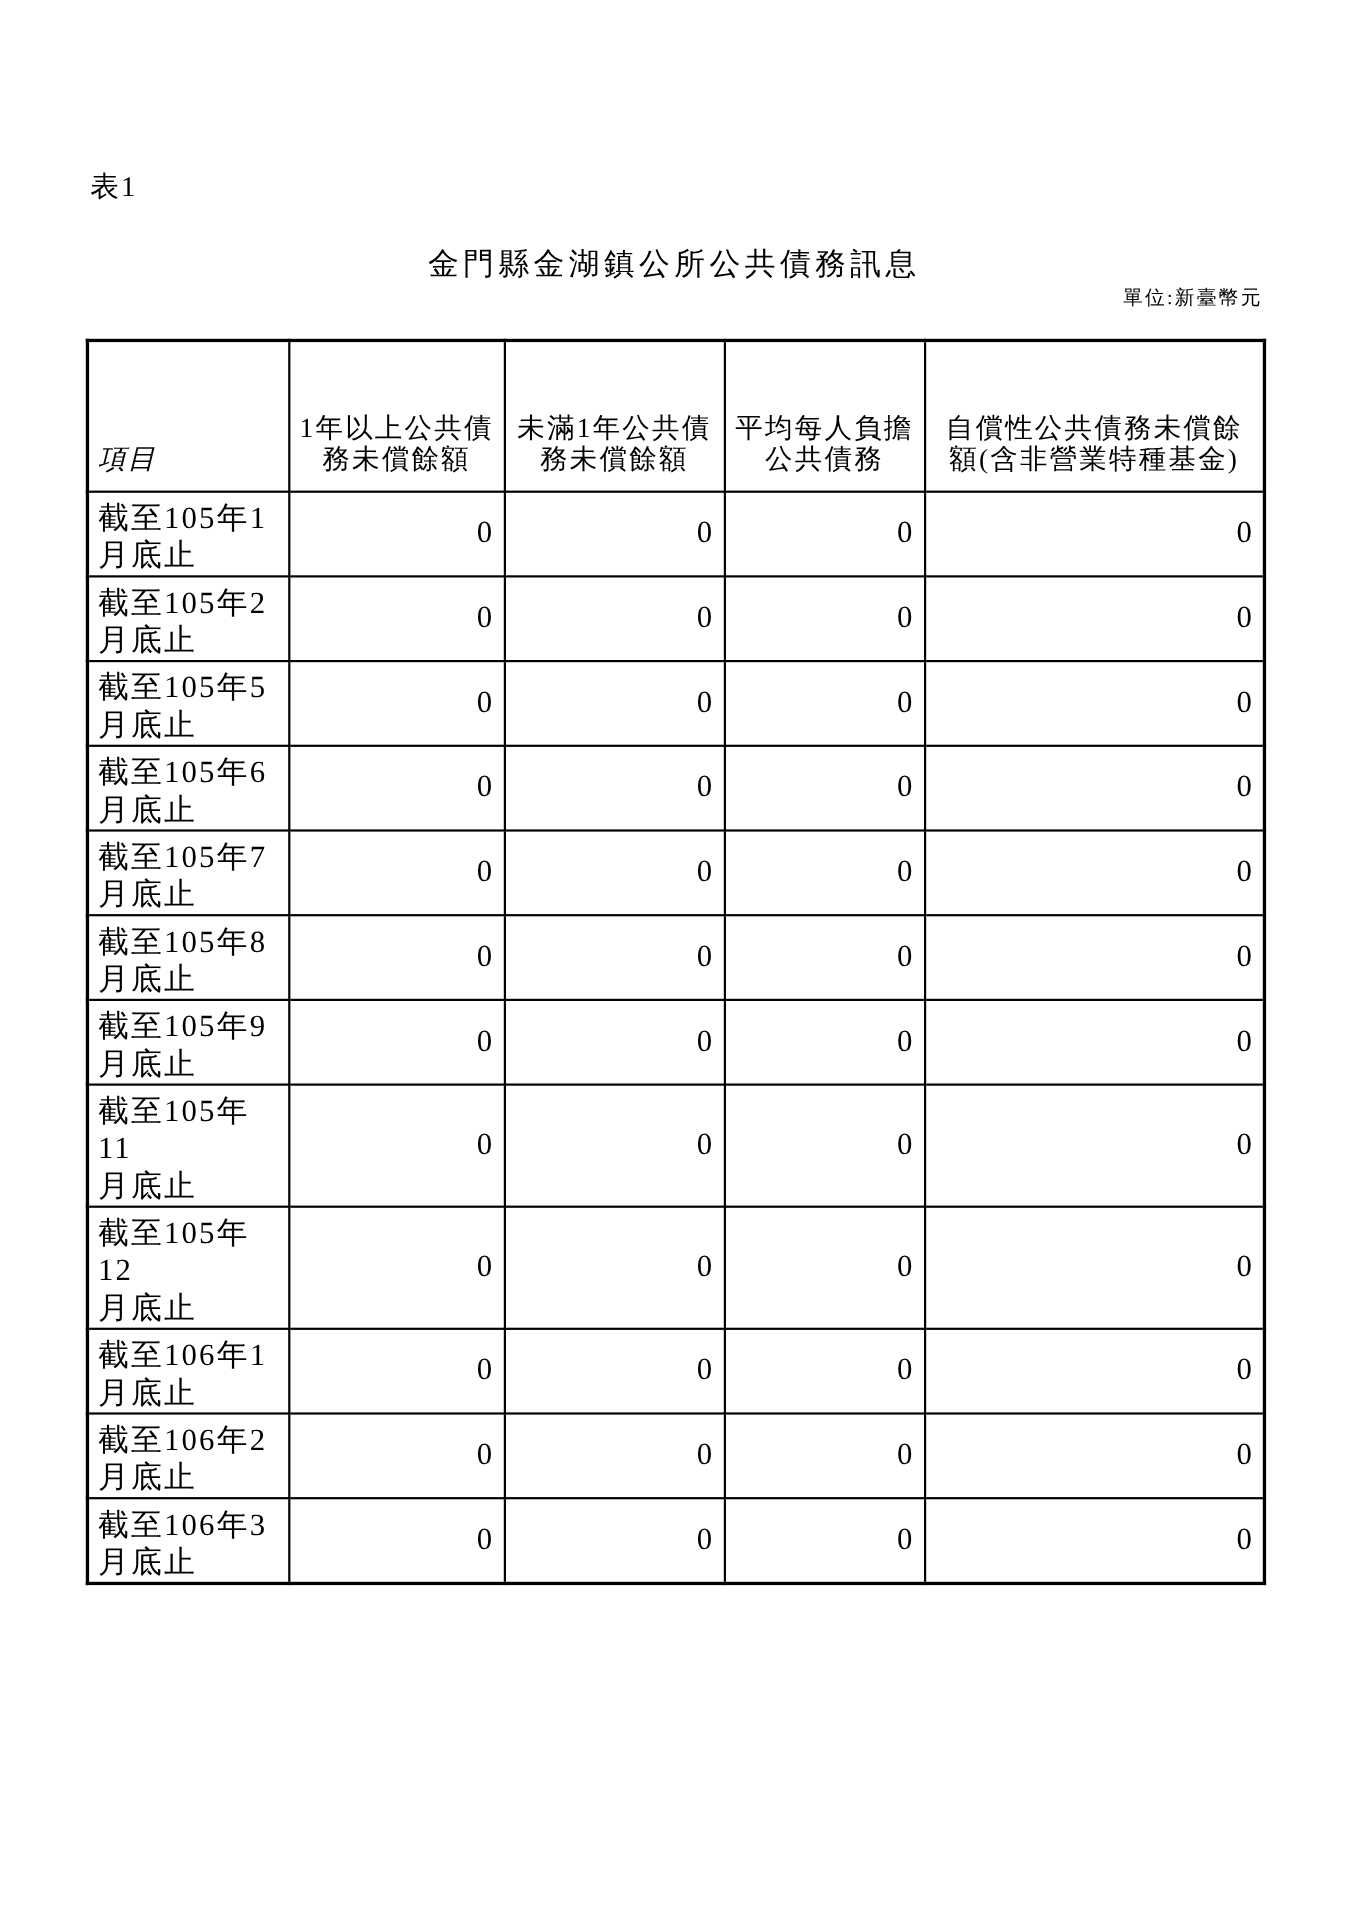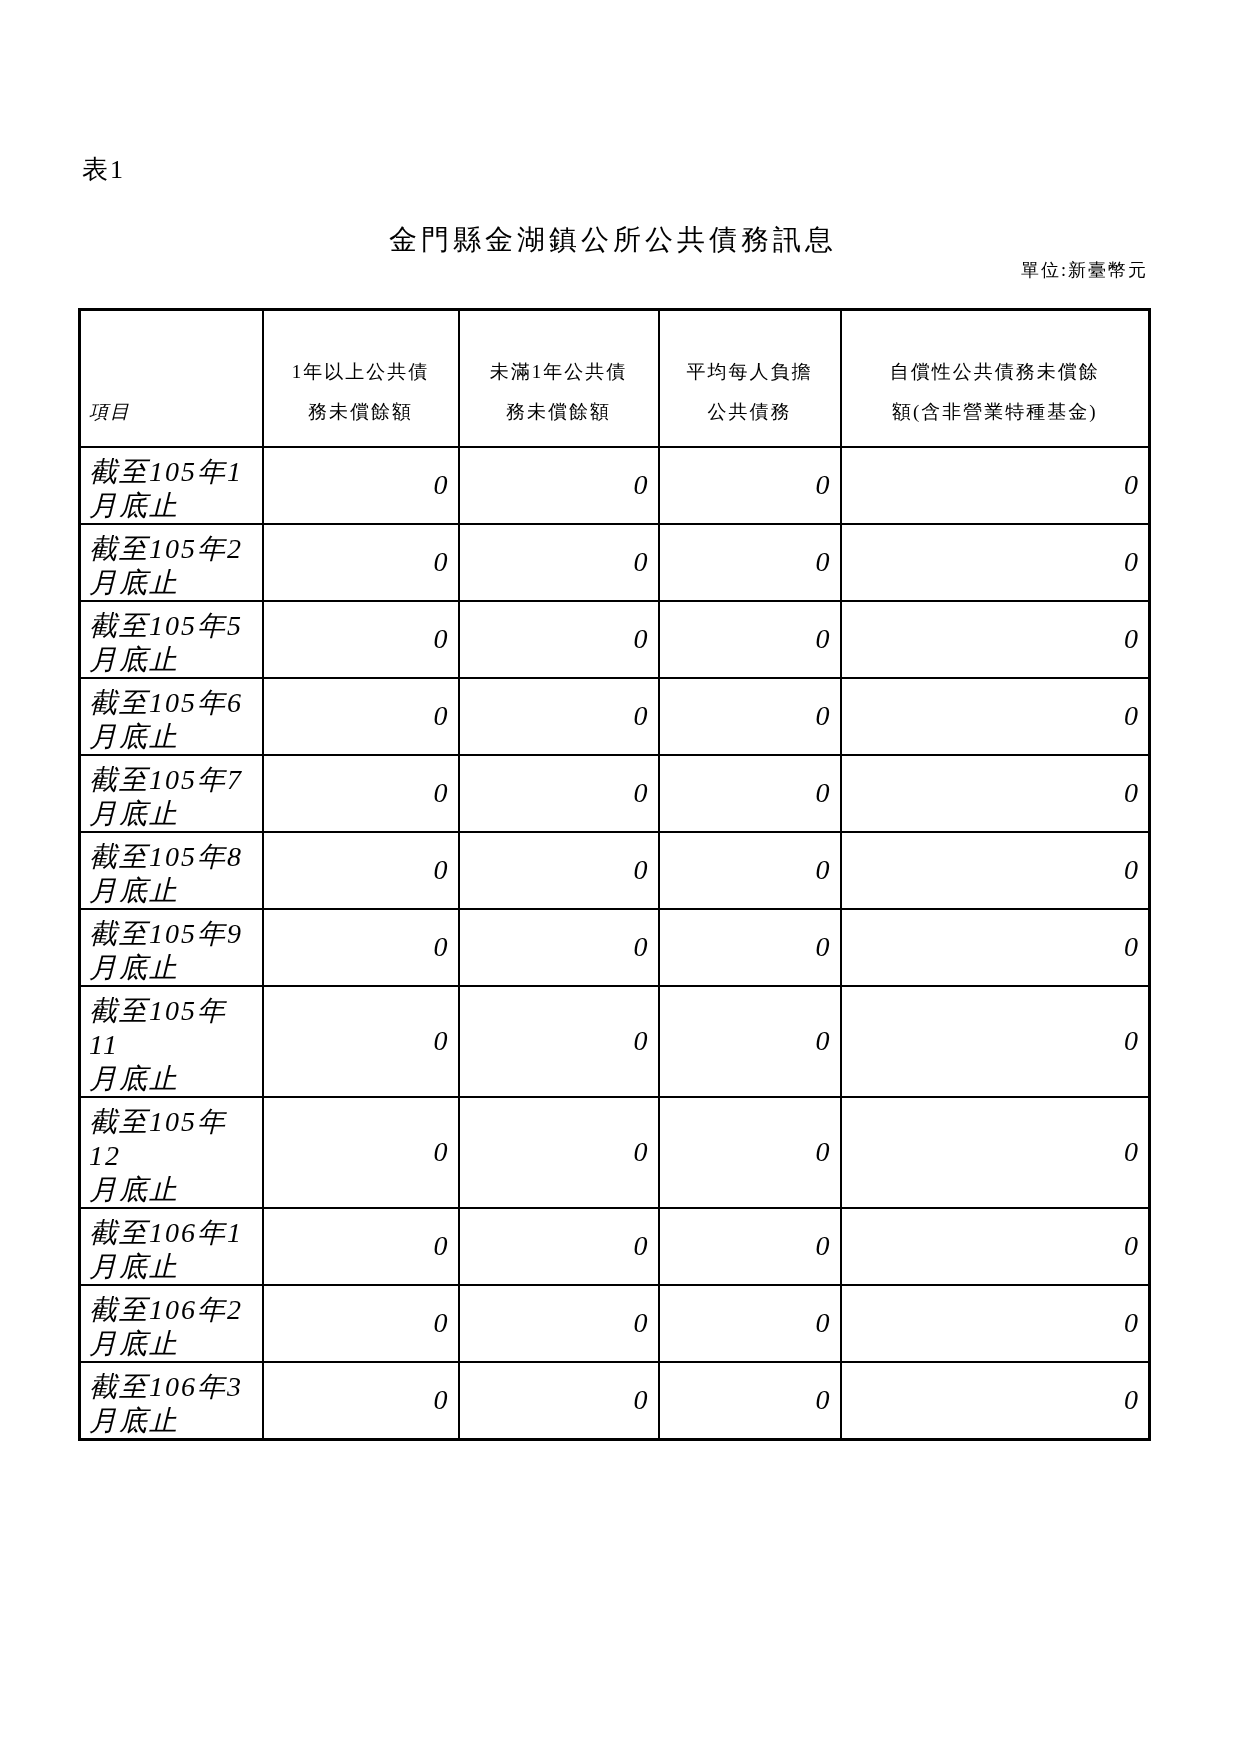--- a/index.html
+++ b/index.html
@@ -45,26 +45,26 @@
     border: 3px solid #000;
   }
   table.debt-table th,
   table.debt-table td {
     border: 2px solid #000;
     font-weight: normal;
     letter-spacing: 2px;
     overflow: hidden;
   }
   table.debt-table thead tr { height: 137px; }
-  table.debt-table tbody tr { height: 75px; font-style: italic; }
+  table.debt-table tbody tr { height: 75px; }
   th.col-header {
     vertical-align: bottom;
     text-align: center;
-    font-size: 19px;
-    line-height: 40px;
+    font-size: 25px;
+    line-height: 28px;
     padding: 0 4px 14px 4px;
     white-space: pre-line;
   }
   th.col-header.item {
     text-align: left;
     padding-left: 8px;
     font-style: italic;
   }
   td.row-label {
     vertical-align: top;

